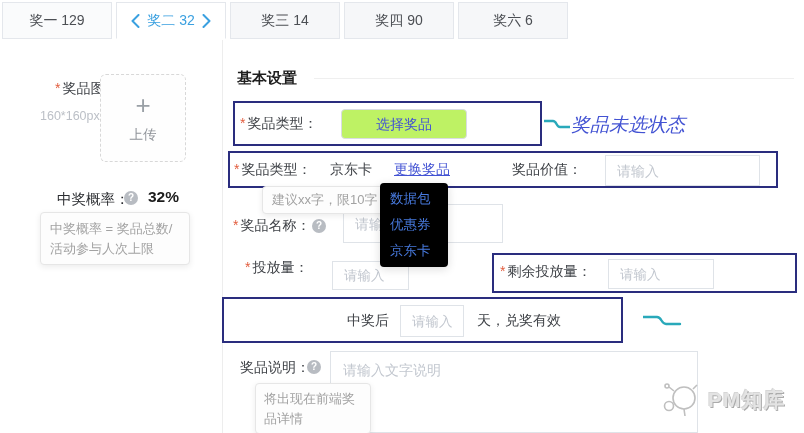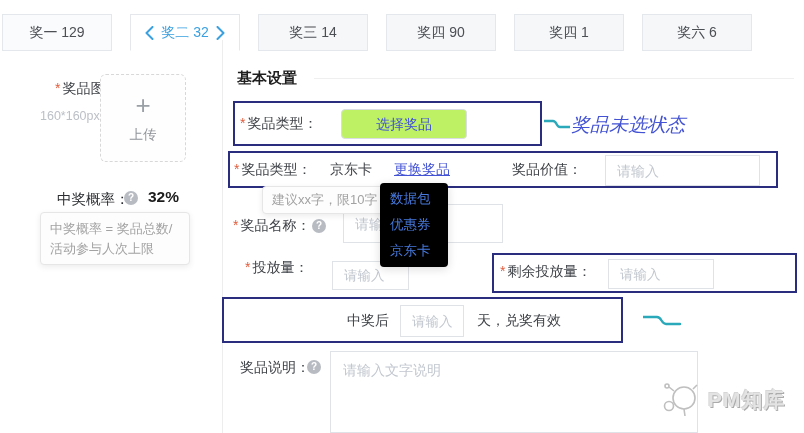--- a/index.html
+++ b/index.html
@@ -1,20 +1,20 @@
 <!DOCTYPE html>
 <html><head>
 <meta charset="utf-8">
 <style>
   * { margin:0; padding:0; box-sizing:border-box; }
   body { background:#fff; font-family:"Liberation Sans","DejaVu Sans",sans-serif; }
   .stage { position:relative; width:804px; height:433px; background:#fff; overflow:hidden; }
 
   
-  .tabbar { position:absolute; left:2px; top:14px; display:flex; gap:18px; }
+  .tabbar { position:absolute; left:2px; top:2px; display:flex; gap:4px; }
   .tab { width:110px; height:37px; background:#f6f7f9; border:1px solid #e4e7ec;
          display:flex; align-items:center; justify-content:center; gap:7px;
          font-size:14px; color:#4c4f54; cursor:pointer; }
   .tab.first { background:#fafbfc; }
   .tab.active { background:#fff; color:#3aa0e0; border-bottom-color:#fff; }
   .chev { display:block; }
 
   
   .vdivider { position:absolute; left:222px; top:40px; width:1px; height:393px; background:#ededed; }
   .req { color:#e25c3d; margin-right:2px; font-size:14px; }
@@ -111,23 +111,20 @@
         <polyline points="1.5,1 7.5,7 1.5,13" fill="none" stroke="#3aa0e0" stroke-width="2" stroke-linecap="round" stroke-linejoin="round"></polyline>
       </svg>
     </div>
     <div class="tab">
       <span>奖三 14</span>
     </div>
     <div class="tab">
       <span>奖四 90</span>
     </div>
     <div class="tab">
-      <span>奖四 1</span>
-    </div>
-    <div class="tab">
       <span>奖六 6</span>
     </div>
   </div>
 
   <div class="vdivider"></div>
 
   <div class="img-label lbl"><span class="req">*</span><span>奖品图片：</span></div>
   <div class="size-hint">160*160px</div>
   <div class="upload">
     <span class="plus">+</span>
@@ -179,20 +176,21 @@
   <div class="val-prefix">中奖后</div>
   <input class="inp val-inp" placeholder="请输入" style="">
   <div class="val-suffix">天，兑奖有效</div>
   <svg class="squig2" width="40" height="16" viewBox="0 0 40 16">
     <path d="M0,4 h14 c5,0 4,7 9,7 h14" fill="none" stroke="#29a9ba" stroke-width="2.4" stroke-linecap="round"></path>
   </svg>
 
   <div class="desc-label lbl">奖品说明：</div>
   <span class="qicon desc-q">?</span>
   <textarea class="inp desc-area" placeholder="请输入文字说明" style=""></textarea>
+  <div class="tooltip desc-tip">将出现在前端奖品详情</div>
 
   <div class="watermark">
     <svg width="42" height="38" viewBox="0 0 42 38">
       <g fill="none" stroke="#bfbfbf" stroke-width="1.6">
         <circle cx="24" cy="17" r="11"></circle>
         <circle cx="9" cy="25" r="4.5"></circle>
         <path d="M14 10 l-5 -4 M33 8 l4 -4 M24 28 l1 7"></path>
         <circle cx="7" cy="5" r="2"></circle>
       </g>
     </svg>

